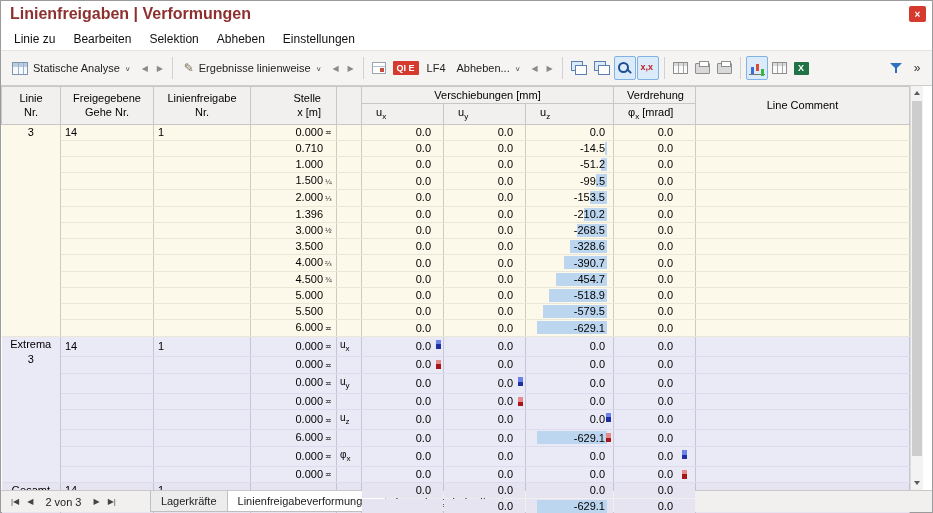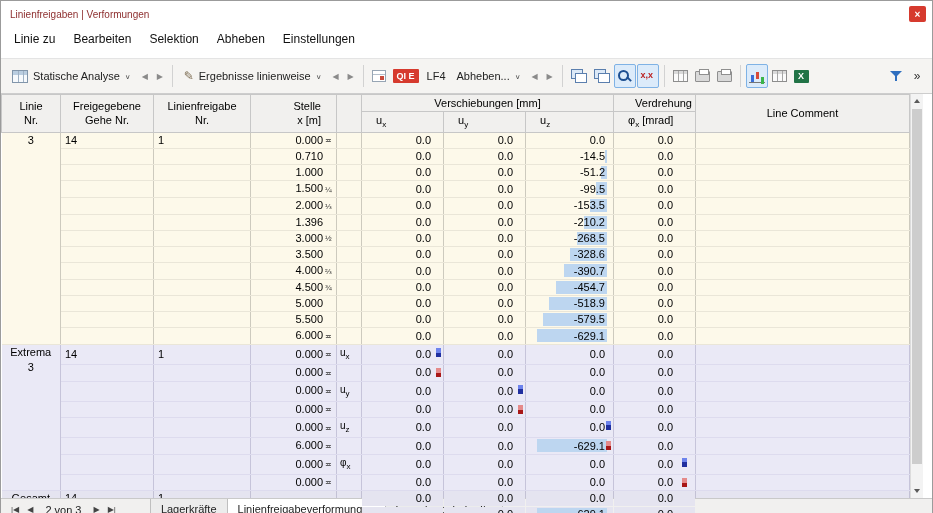--- a/index.html
+++ b/index.html
@@ -2,31 +2,31 @@
 <html style="--title-text: #8e2f2f; --badge-red: #d63a2e; --bar-blue: #bdd6f0; --max-marker-top: #6d83ec; --max-marker-bottom: #202f9f; --min-marker-top: #e58a8a; --min-marker-bottom: #a81717; --pressed-border: #7fb2e5; --pressed-bg: #dcebfa; --accent-blue: #2f6fbf;"><head>
 <meta charset="utf-8">
 <style>
   html,body{margin:0;padding:0;}
   body{width:933px;height:513px;font-family:"Liberation Sans",sans-serif;background:#fff;overflow:hidden;}
   *{box-sizing:border-box;}
   .window{width:933px;height:513px;border:1px solid #9b9b9b;background:#fff;display:flex;flex-direction:column;}
 
   
   .titlebar{height:26px;display:flex;align-items:center;padding:0 6px 0 9px;background:#fff;flex:0 0 auto;}
-  .title{color:var(--title-text,#8e2f2f);font-weight:normal;font-size:10px;}
+  .title{color:var(--title-text,#8e2f2f);font-weight:bold;font-size:16px;}
   .close{margin-left:auto;width:17px;height:16px;background:var(--badge-red,#d63a2e);color:#fff;
          font-size:10px;font-weight:bold;display:flex;align-items:center;justify-content:center;border-radius:2px;cursor:default;}
 
   
   .menubar{height:23px;display:flex;align-items:center;padding:0 4px;font-size:12px;flex:0 0 auto;}
   .menu-item{padding:2px 9px;color:#111;}
 
   
   .toolbar{height:36px;background:#f5f4f2;border-top:1px solid #e4e4e4;border-bottom:1px solid #cdcdcd;
-           display:flex;align-items:center;padding:0 5px;gap:1px;font-size:11px;color:#222;flex:0 0 auto;margin-top:8px;}
+           display:flex;align-items:center;padding:0 5px;gap:1px;font-size:11px;color:#222;flex:0 0 auto;}
   .tb-dd{display:flex;align-items:center;gap:5px;padding:3px 6px;border-radius:2px;}
   .chev{font-size:8px;color:#555;transform:scaleY(.8);}
   .tb-btn{height:24px;min-width:20px;padding:0 2px;display:flex;align-items:center;justify-content:center;border:1px solid transparent;border-radius:2px;}
   .tb-btn.nav{color:#8a8a8a;font-size:8px;min-width:14px;}
   .tb-btn.pressed{border-color:var(--pressed-border,#7fb2e5);background:var(--pressed-bg,#dcebfa);}
   .tb-sep{width:1px;height:22px;background:#d2d2d2;margin:0 4px;flex:0 0 auto;}
   .badge{background:var(--badge-red,#d63a2e);color:#fff;font-size:9px;font-weight:bold;padding:2px 4px;border-radius:1px;margin:0 3px;}
   .lf{margin:0 4px;font-size:11px;}
   .tb-spacer{flex:1;}
   .overflow{font-size:12px;color:#333;padding:0 4px;}
@@ -60,21 +60,21 @@
   .i-funnel{width:14px;height:14px;}
   .i-funnel::before{content:"";position:absolute;left:1px;top:2px;width:0;height:0;border-left:6px solid transparent;border-right:6px solid transparent;border-top:6px solid var(--accent-blue,#2f6fbf);}
   .i-funnel::after{content:"";position:absolute;left:6px;top:7px;width:2px;height:5px;background:var(--accent-blue,#2f6fbf);}
 
   
   .table-area{height:404px;display:flex;align-items:stretch;background:#fff;flex:0 0 auto;}
   table{border-collapse:collapse;table-layout:fixed;width:908px;font-size:11px;align-self:flex-start;}
   thead th{background:#f1f0ee;border:1px solid #c7c7c7;font-weight:normal;font-size:11px;line-height:1.3;padding:1px 3px;vertical-align:middle;text-align:center;color:#000;}
   thead th.h-stelle{text-align:right;padding-right:15px;}
   thead th.h-comp{text-align:left;padding-left:14px;}
-  thead th.h-verdr{text-align:right;padding-left:5px;}
+  thead th.h-verdr{text-align:center;padding-left:5px;}
   sub{font-size:8px;}
   tbody td{height:15px;line-height:15px;padding:0 4px;vertical-align:middle;color:#000;}
   .r-main td{background:#fdf9ea;border-bottom:1px solid #eae6d8;border-right:1px solid #cdcabe;}
   .r-extrema td{background:#eae9f6;border-bottom:1px solid #dddbee;border-right:1px solid #c6c4da;}
   .r-gesamt td{background:#e5e4f0;border-bottom:1px solid #d8d6e8;border-right:1px solid #c3c1d5;}
   tr.gs td{border-top:1px solid #8f8f8f;}
   .c-group{vertical-align:top;text-align:center;padding-top:0;}
   .c-group div{line-height:15px;}
   .c-num{text-align:left;}
   .c-x{text-align:right;padding-right:2px;}

